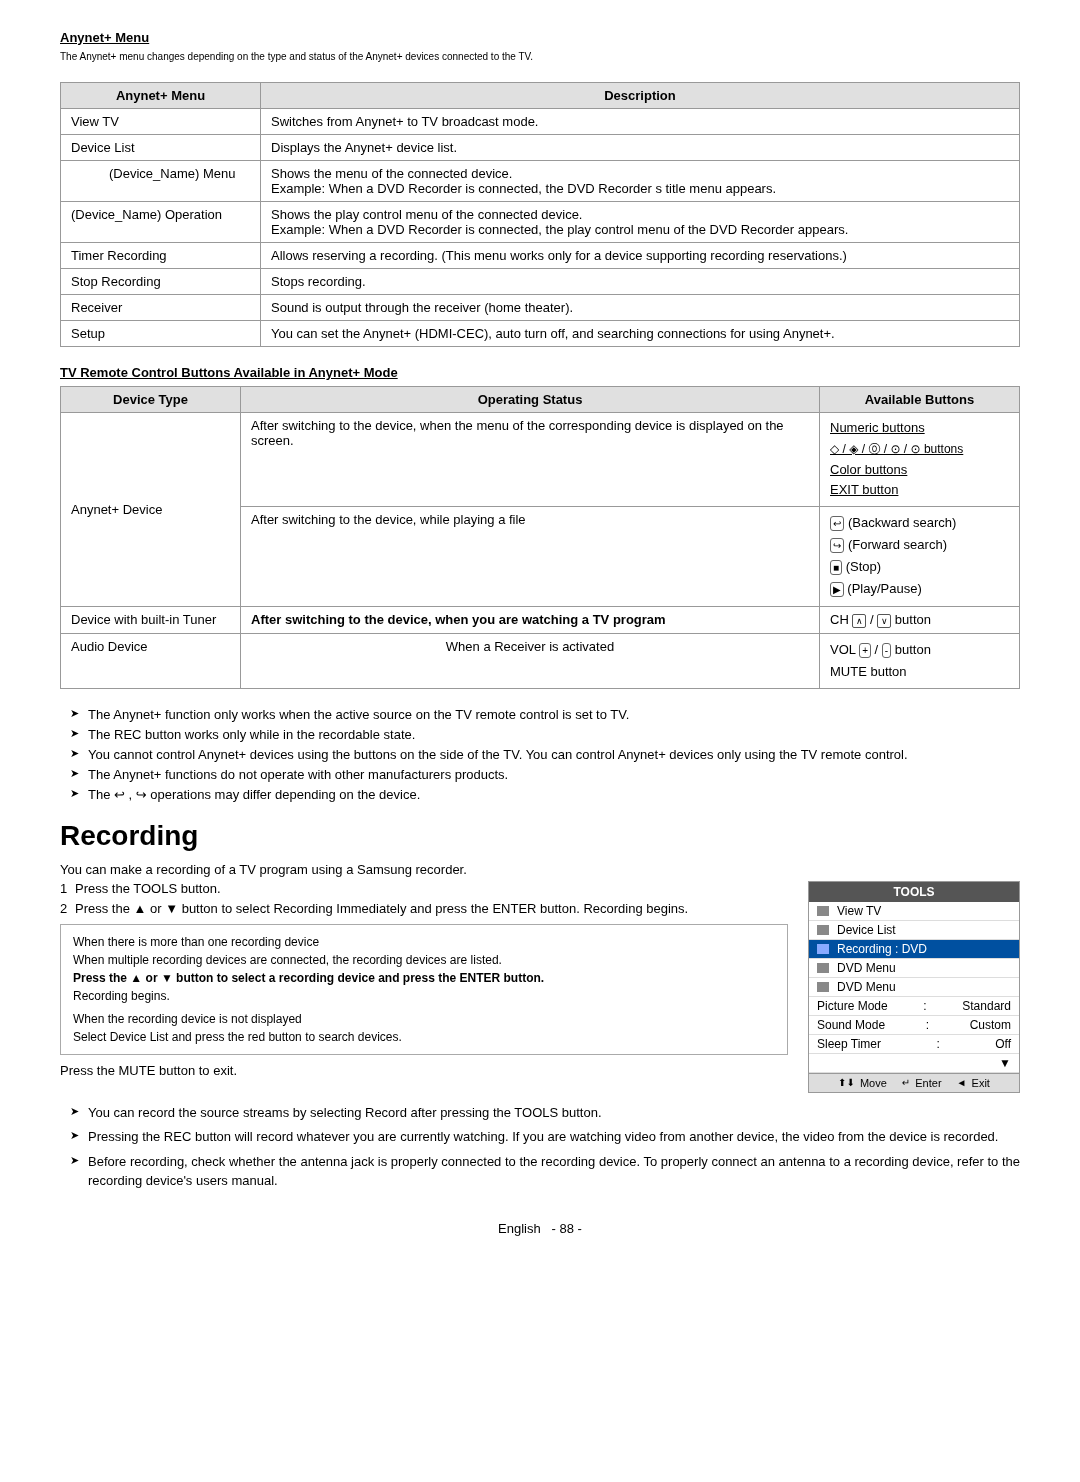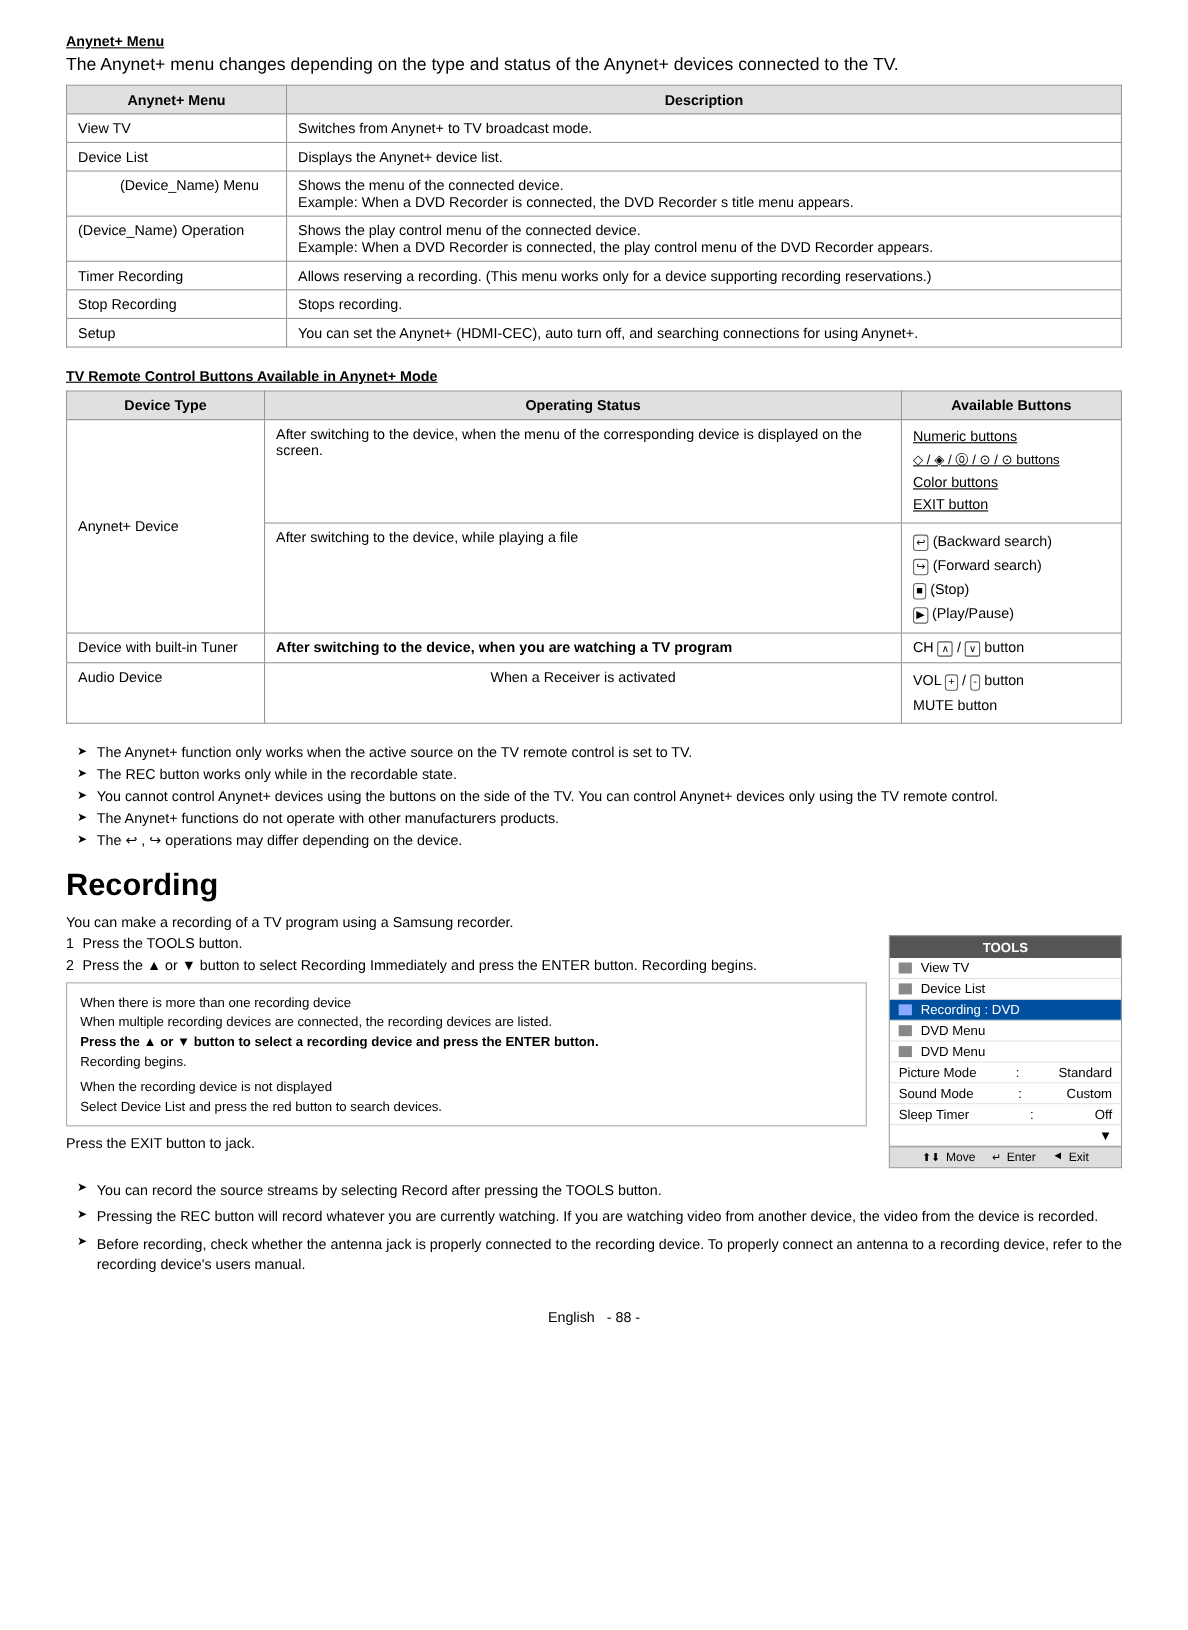--- a/index.html
+++ b/index.html
@@ -12,22 +12,22 @@
       min-height: 1482px;
       padding: 30px 60px 40px 60px;
     }
     .section-title {
       font-size: 13px;
       font-weight: bold;
       margin-bottom: 6px;
       text-decoration: underline;
     }
     .intro-text {
-      font-size: 16px;
-      margin-bottom: 8px;
+      font-size: 10px;
+      margin-bottom: 20px;
     }
     table {
       border-collapse: collapse;
       width: 100%;
       margin-bottom: 18px;
       font-size: 13px;
     }
     table th {
       background: #e0e0e0;
       border: 1px solid #999;
@@ -242,20 +242,24 @@
           <td style="width: 200px;">(Device_Name) Operation</td>
           <td>Shows the play control menu of the connected device.<br>Example: When a DVD Recorder is connected, the play control menu of the DVD Recorder appears.</td>
         </tr>
         <tr>
           <td style="width: 200px;">Timer Recording</td>
           <td>Allows reserving a recording. (This menu works only for a device supporting recording reservations.)</td>
         </tr>
         <tr>
           <td style="width: 200px;">Stop Recording</td>
           <td>Stops recording.</td>
+        </tr>
+        <tr>
+          <td style="width: 200px;">Receiver</td>
+          <td>Sound is output through the receiver (home theater).</td>
         </tr>
         <tr>
           <td style="width: 200px;">Setup</td>
           <td>You can set the Anynet+ (HDMI-CEC), auto turn off, and searching connections for using Anynet+.</td>
         </tr>
       </tbody>
   </table>
 </div>
 
 <div>
@@ -333,21 +337,21 @@
 
       <div class="note-box">
         <div>When there is more than one recording device</div>
         <div>When multiple recording devices are connected, the recording devices are listed.</div>
         <div class="bold-line">Press the ▲ or ▼ button to select a recording device and press the ENTER button.</div>
         <div>Recording begins.</div>
         <div style="margin-top:5px;">When the recording device is not displayed</div>
         <div>Select Device List and press the red button to search devices.</div>
       </div>
 
-      <p style="font-size:13px; margin-top:5px;">Press the EXIT button to jack.</p>
+      <p style="font-size:13px; margin-top:5px;">Press the MUTE button to exit.</p>
     </div>
 
     <div class="tools-panel">
       <div class="tools-panel-title">TOOLS</div>
       <div id="tools-panel-items">
           <div class="tools-panel-item normal"><span class="colored-block" style="background: rgb(136, 136, 136); display: inline-block; width: 12px; height: 10px; margin-right: 4px;"></span>View TV</div>
           <div class="tools-panel-item normal"><span class="colored-block" style="background: rgb(136, 136, 136); display: inline-block; width: 12px; height: 10px; margin-right: 4px;"></span>Device List</div>
           <div class="tools-panel-item highlighted"><span class="colored-block" style="background: rgb(136, 170, 255); display: inline-block; width: 12px; height: 10px; margin-right: 4px;"></span>Recording : DVD</div>
           <div class="tools-panel-item normal"><span class="colored-block" style="background: rgb(136, 136, 136); display: inline-block; width: 12px; height: 10px; margin-right: 4px;"></span>DVD Menu</div>
           <div class="tools-panel-item normal"><span class="colored-block" style="background: rgb(136, 136, 136); display: inline-block; width: 12px; height: 10px; margin-right: 4px;"></span>DVD Menu</div>

